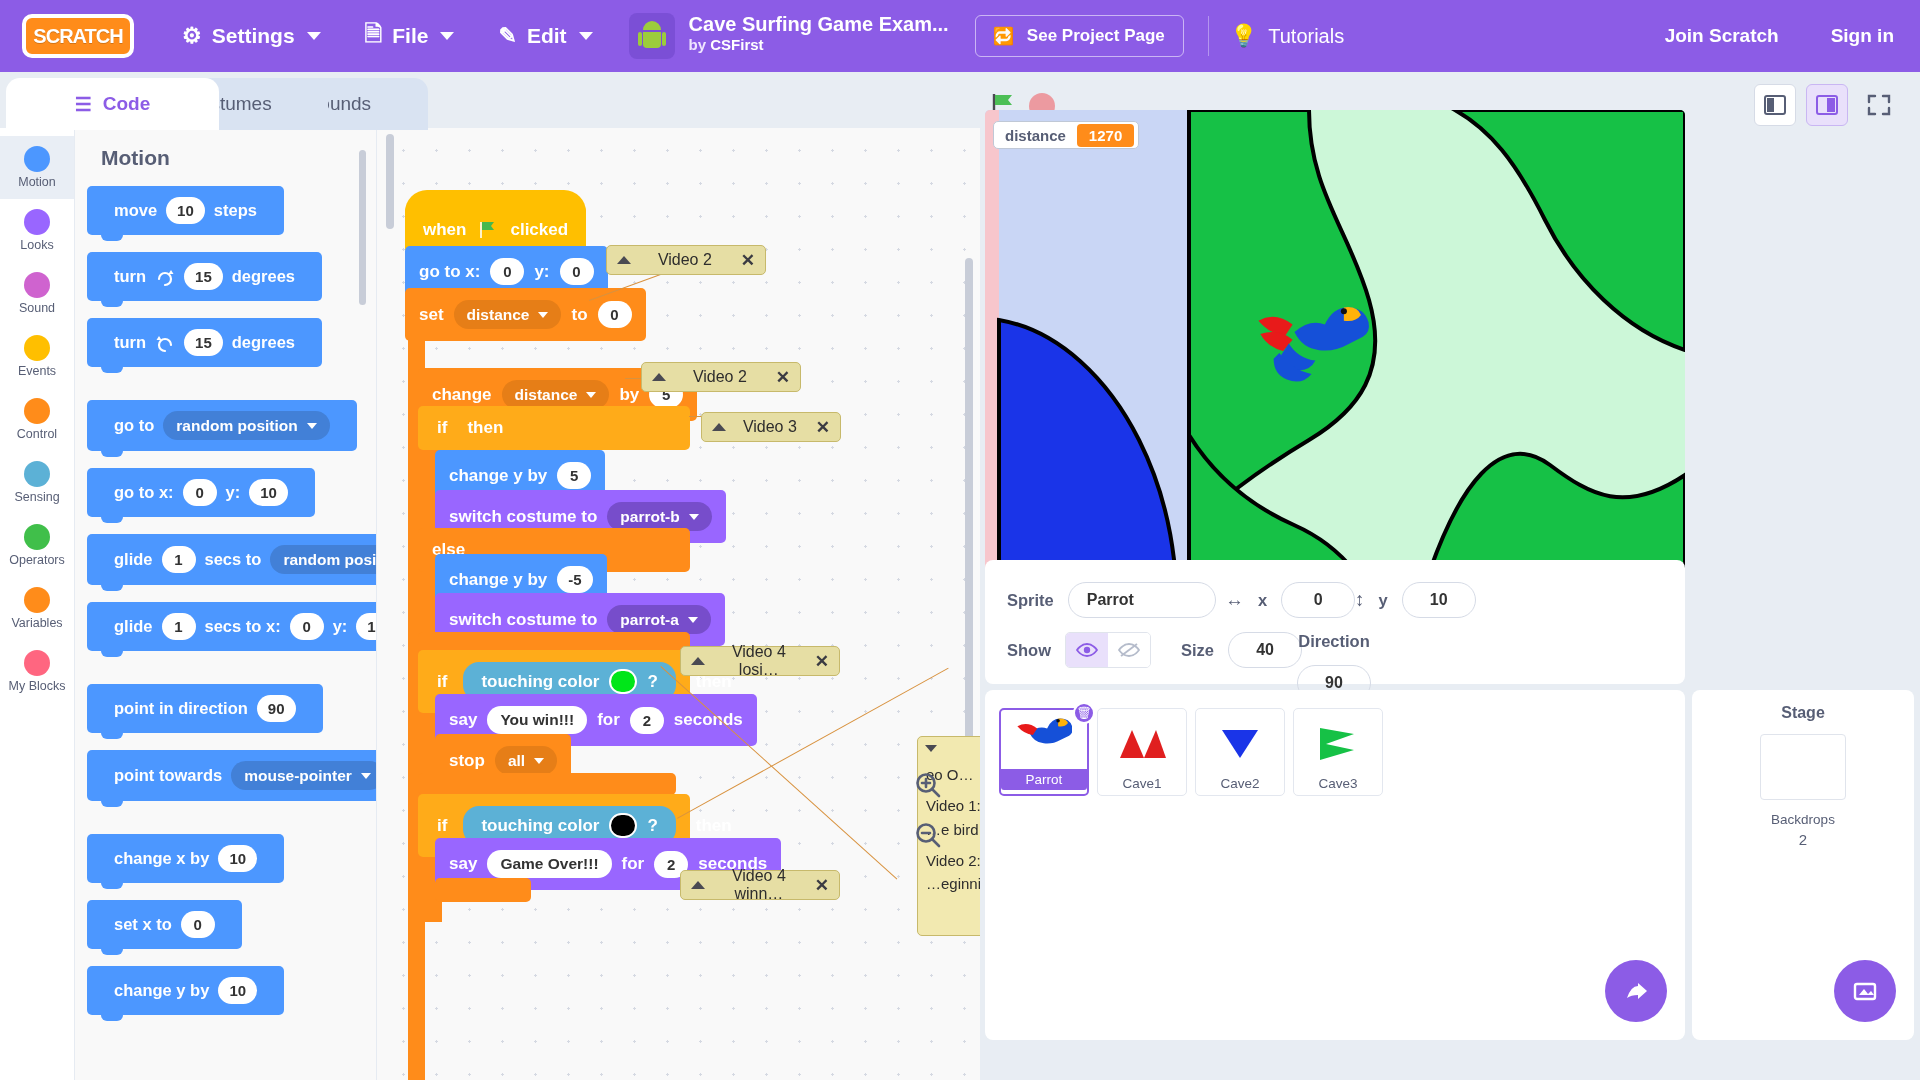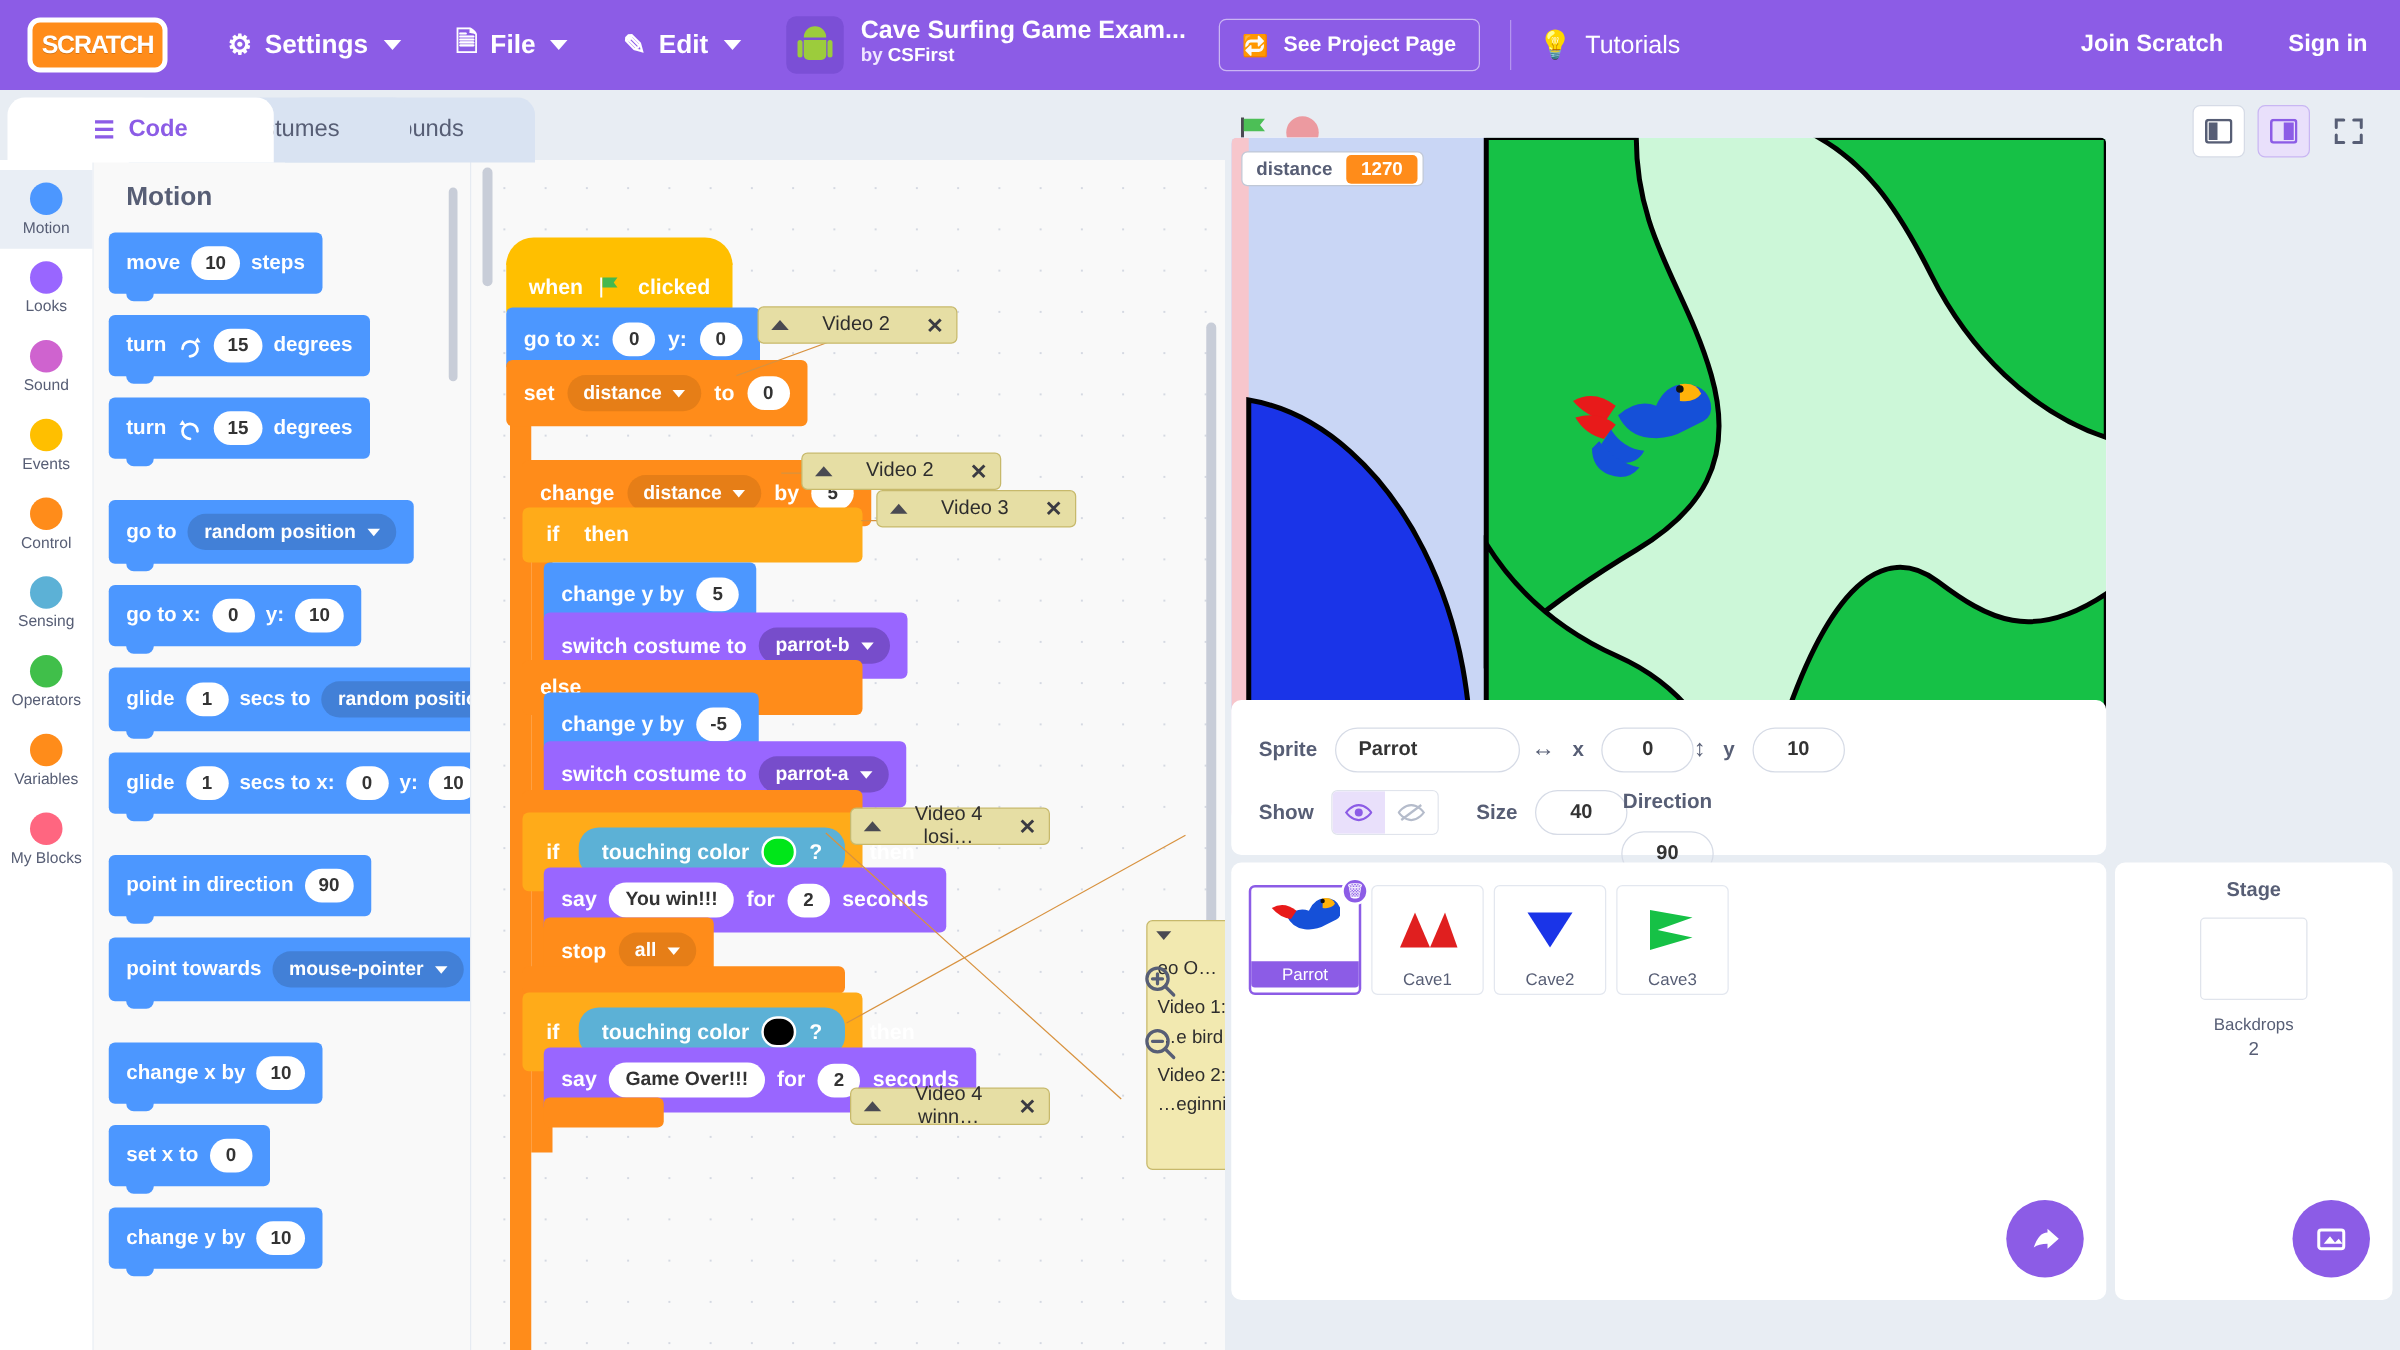--- a/index.html
+++ b/index.html
@@ -108,21 +108,21 @@
     background:#f9f9f9;border-right:1px solid #e6ebf2;overflow:hidden;
   }
   .pal-title{ padding:18px 0 0 26px;font-size:21px;font-weight:bold;color:#575e75;}
   .pal-scroll{position:absolute;right:10px;top:22px;width:7px;height:155px;border-radius:4px;background:#c8cdd8;}
   .pal-blocks{padding:16px 0 0 7px;}
 
   
   .blk{
     position:relative;display:inline-flex;align-items:center;gap:9px;
     color:#fff;font-size:16.5px;font-weight:bold;border-radius:5px;
-    padding:11px 14px; margin-bottom:17px; white-space:nowrap;
+    padding:11px 27px; margin-bottom:17px; white-space:nowrap;
   }
   .blk::before{
     content:"";position:absolute;left:14px;bottom:-6px;width:22px;height:7px;
     border-radius:0 0 6px 6px;background:inherit;
   }
   .blk.motion{background:#4c97ff;}
   .num{
     background:#fff;border-radius:999px;min-width:34px;height:27px;
     display:inline-flex;align-items:center;justify-content:center;
     color:#333;font-size:15px;font-weight:bold;padding:0 11px;
@@ -643,21 +643,21 @@
     <div class="comment" style="left:229px;top:117px;width:160px;">
       <i class="tri"></i>
       <span class="ctext">Video 2</span>
       <span class="cx">✕</span>
     </div>
     <div class="comment" style="left:264px;top:234px;width:160px;">
       <i class="tri"></i>
       <span class="ctext">Video 2</span>
       <span class="cx">✕</span>
     </div>
-    <div class="comment" style="left:324px;top:264px;width:160px;">
+    <div class="comment" style="left:324px;top:284px;width:140px;">
       <i class="tri"></i>
       <span class="ctext">Video 3</span>
       <span class="cx">✕</span>
     </div>
     <div class="comment" style="left:303px;top:518px;width:160px;">
       <i class="tri"></i>
       <span class="ctext">Video 4 losi…</span>
       <span class="cx">✕</span>
     </div>
     <div class="comment" style="left:303px;top:742px;width:160px;">

